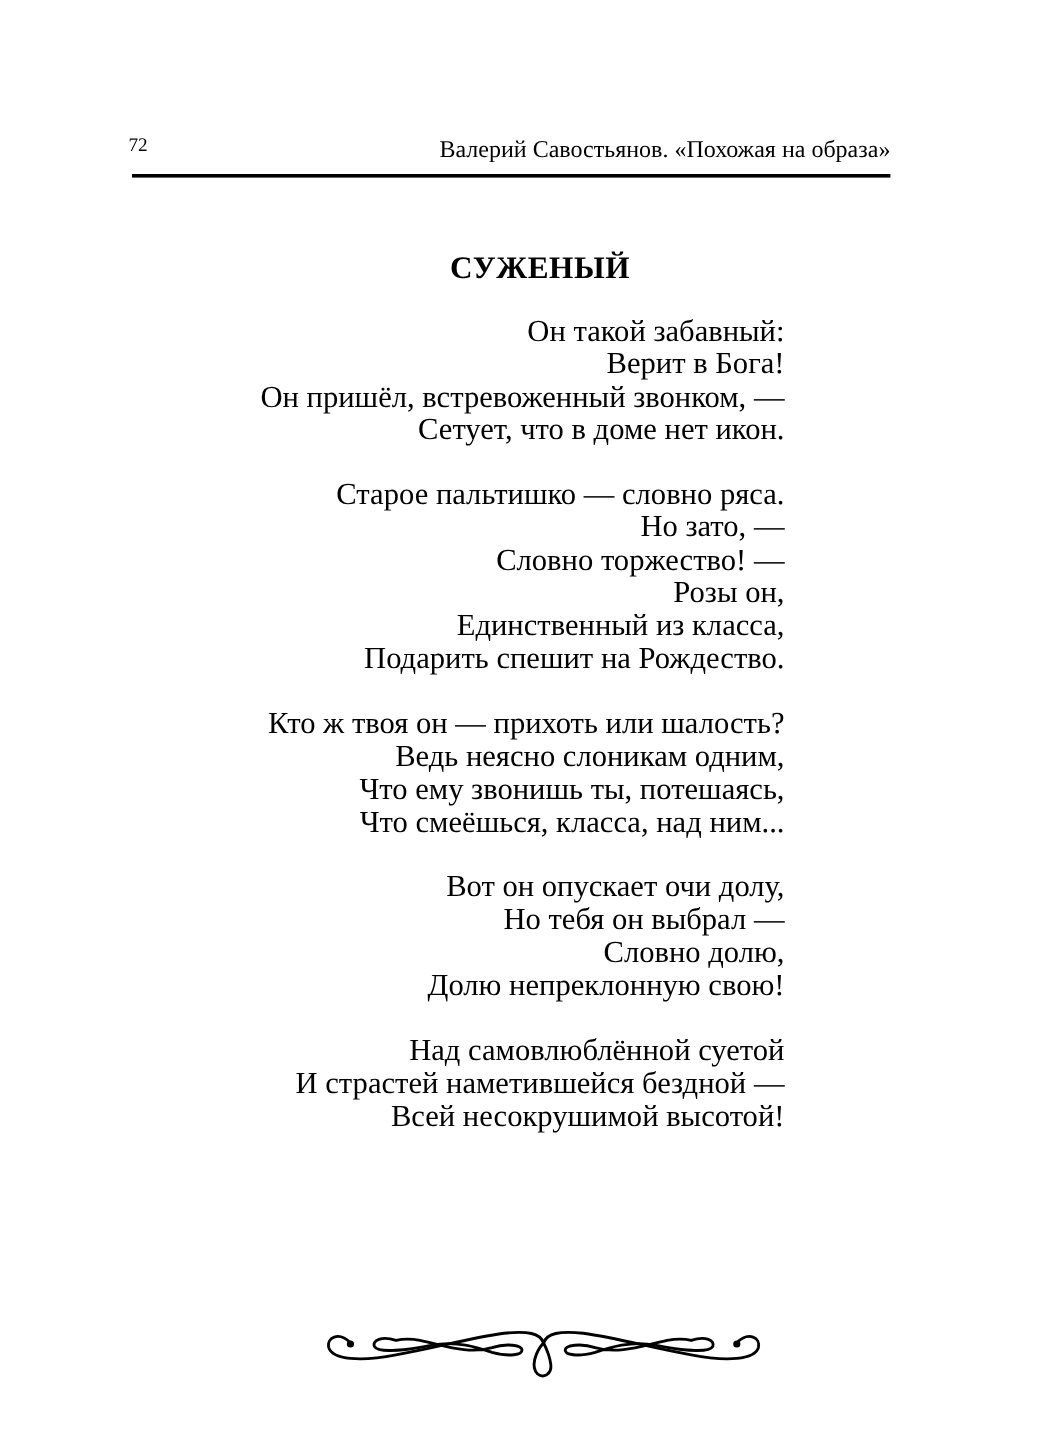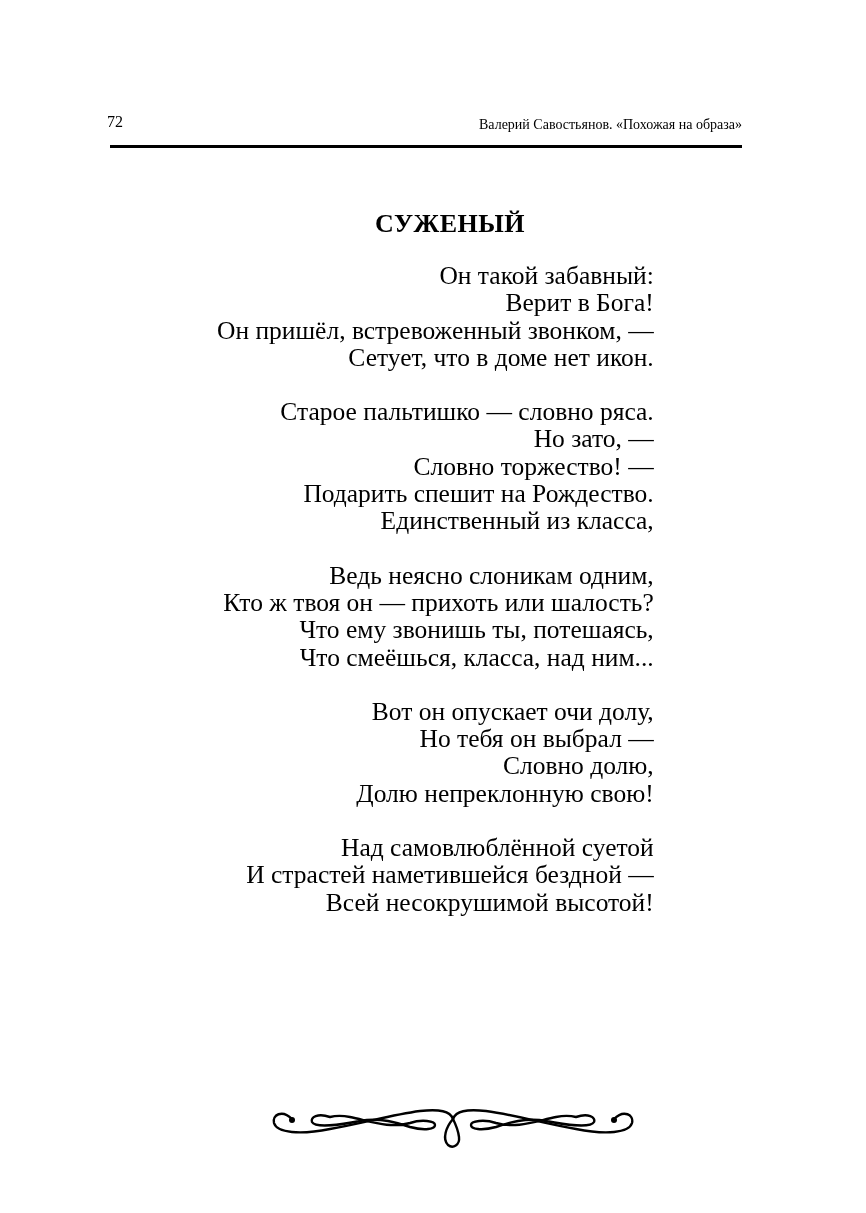--- a/index.html
+++ b/index.html
@@ -19,21 +19,21 @@
       position: absolute;
       left: 107px;
       top: 108px;
       font-size: 16px;
       line-height: 28px;
     }
     .running-head {
       position: absolute;
       right: 124px;
       top: 112px;
-      font-size: 14px;
+      font-size: 20px;
       line-height: 26px;
       white-space: nowrap;
     }
     .header-rule {
       position: absolute;
       left: 110px;
       top: 145px;
       width: 632px;
       height: 3px;
       background: #000000;
@@ -87,26 +87,27 @@
     <div class="stanza">
       <span class="line">Он такой забавный:</span>
       <span class="line">Верит в Бога!</span>
       <span class="line">Он пришёл, встревоженный звонком, —</span>
       <span class="line">Сетует, что в доме нет икон.</span>
     </div>
     <div class="stanza">
       <span class="line">Старое пальтишко — словно ряса.</span>
       <span class="line">Но зато, —</span>
       <span class="line">Словно торжество! —</span>
+      <span class="line">Розы он,</span>
+      <span class="line">Единственный из класса,</span>
       <span class="line">Подарить спешит на Рождество.</span>
-      <span class="line">Единственный из класса,</span>
     </div>
     <div class="stanza">
+      <span class="line">Кто ж твоя он — прихоть или шалость?</span>
       <span class="line">Ведь неясно слоникам одним,</span>
-      <span class="line">Кто ж твоя он — прихоть или шалость?</span>
       <span class="line">Что ему звонишь ты, потешаясь,</span>
       <span class="line">Что смеёшься, класса, над ним...</span>
     </div>
     <div class="stanza">
       <span class="line">Вот он опускает очи долу,</span>
       <span class="line">Но тебя он выбрал —</span>
       <span class="line">Словно долю,</span>
       <span class="line">Долю непреклонную свою!</span>
     </div>
     <div class="stanza">

